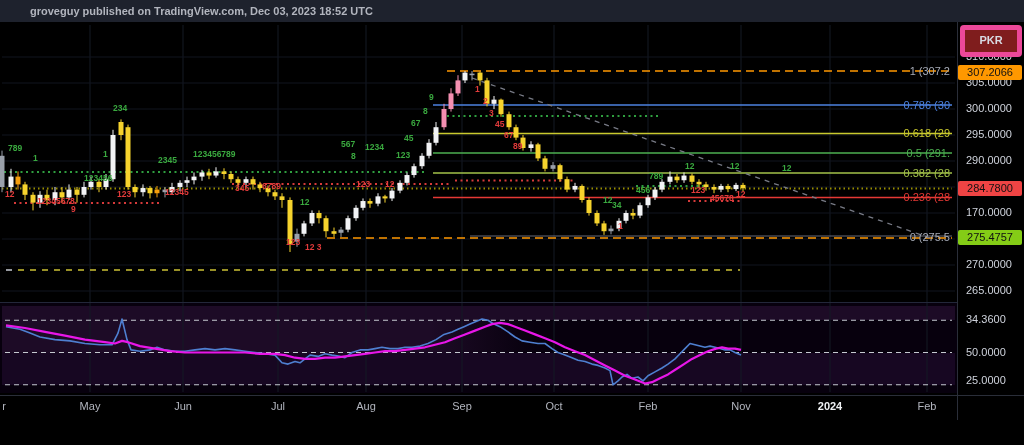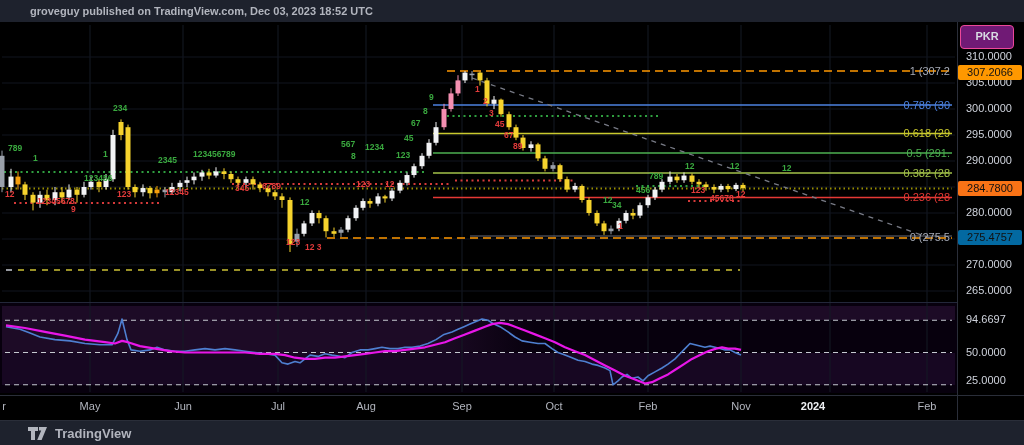--- a/index.html
+++ b/index.html
@@ -7,21 +7,21 @@
        font-family:"Liberation Sans",sans-serif;padding-left:44px;-webkit-font-smoothing:antialiased;}
   .topbar{position:absolute;left:0;top:0;width:1024px;height:22px;background:#1e222d;
           color:#b2b5be;font-size:11px;font-weight:bold;line-height:22px;padding-left:30px;box-sizing:border-box;}
   .bottombar{position:absolute;left:0;top:420px;width:1024px;height:25px;background:#1e222d;
              border-top:1px solid #2a2e39;display:flex;align-items:center;box-sizing:border-box;}
   .brand{color:#b2b5be;font-size:13px;font-weight:bold;margin-left:8px;}
   .logo{margin-left:28px;display:flex;align-items:center;}
   .vborder{position:absolute;left:957px;top:22px;width:1px;height:398px;background:#2a2e39;}
   .hborder{position:absolute;left:0;top:395px;width:1024px;height:1px;background:#2a2e39;}
   .paneborder{position:absolute;left:0;top:302px;width:957px;height:1px;background:#23273a;}
-  .pkr{position:absolute;left:960px;top:25px;width:52px;height:22px;background:#701a75;border:1px solid #ec4899;
+  .pkr{position:absolute;left:960px;top:25px;width:52px;height:22px;background:#7f1d1d;border:5px solid #ec4899;
        border-radius:4px;color:#d8dbe3;font-size:11px;font-weight:bold;text-align:center;line-height:20px;cursor:pointer;}
   .paxis{position:absolute;left:958px;top:22px;width:66px;height:373px;}
   .ptick{position:absolute;left:8px;color:#cfd3dc;font-size:11px;white-space:nowrap;}
   .pbadge{position:absolute;left:0;width:64px;height:15px;border-radius:2px;color:#111;font-size:11px;
           text-align:center;line-height:15px;}
   .taxis{position:absolute;left:0;top:396px;width:957px;height:24px;}
   .ttick{position:absolute;top:4px;transform:translateX(-50%);color:#b2b5be;font-size:11px;}
   .ttick.bold{color:#eef0f3;font-weight:bold;}
   svg text{font-family:"Liberation Sans","DejaVu Sans",sans-serif;}
 </style>
@@ -363,52 +363,43 @@
   <div class="paneborder"></div>
   <div class="vborder"></div>
   <div class="hborder"></div>
 
   <div class="paxis" id="price-axis">
       <div class="ptick" style="top: 28px;">310.0000</div>
       <div class="ptick" style="top: 54px;">305.0000</div>
       <div class="ptick" style="top: 80px;">300.0000</div>
       <div class="ptick" style="top: 106px;">295.0000</div>
       <div class="ptick" style="top: 132px;">290.0000</div>
-      <div class="ptick" style="top: 184px;">280.0000</div>
+      <div class="ptick" style="top: 184px;">170.0000</div>
       <div class="ptick" style="top: 236px;">270.0000</div>
       <div class="ptick" style="top: 262px;">265.0000</div>
       <div class="pbadge" style="top: 42.5px; background: rgb(255, 152, 0);">307.2066</div>
-      <div class="pbadge" style="top: 158.5px; background: #f97316;">284.7800</div>
-      <div class="pbadge" style="top: 207.5px; background: #0369a1;">275.4757</div>
-      <div class="ptick" style="top: 291.25px;">94.6697</div>
+      <div class="pbadge" style="top: 158.5px; background: #ef4444;">284.7800</div>
+      <div class="pbadge" style="top: 207.5px; background: #84cc16;">275.4757</div>
+      <div class="ptick" style="top: 291.25px;">34.3600</div>
       <div class="ptick" style="top: 323.5px;">50.0000</div>
       <div class="ptick" style="top: 352px;">25.0000</div>
     </div>
 
   <div class="taxis" id="time-axis">
       <div class="ttick" style="left: 4px;">r</div>
       <div class="ttick" style="left: 90px;">May</div>
       <div class="ttick" style="left: 183px;">Jun</div>
       <div class="ttick" style="left: 278px;">Jul</div>
       <div class="ttick" style="left: 366px;">Aug</div>
       <div class="ttick" style="left: 462px;">Sep</div>
       <div class="ttick" style="left: 554px;">Oct</div>
       <div class="ttick" style="left: 648px;">Feb</div>
       <div class="ttick" style="left: 741px;">Nov</div>
-      <div class="ttick bold" style="left: 813px; text-align: right;">2024</div>
+      <div class="ttick bold" style="left: 830px; text-align: right;">2024</div>
       <div class="ttick" style="left: 927px;">Feb</div>
     </div>
 
   <div class="pkr">
     <span>PKR</span>
   </div>
 
-  <div class="bottombar">
-    <span class="logo">
-      <svg width="19" height="13" viewBox="0 0 19 13">
-        <path d="M0 0h10v4H7v9H3V4H0z" fill="#b2b5be"></path>
-        <path d="M11 0h8l-5.4 13h-4.4l4-9.4H11z" fill="#b2b5be"></path>
-      </svg>
-    </span>
-    <span class="brand">TradingView</span>
-  </div>
 
 </div>
 
 </body></html>

